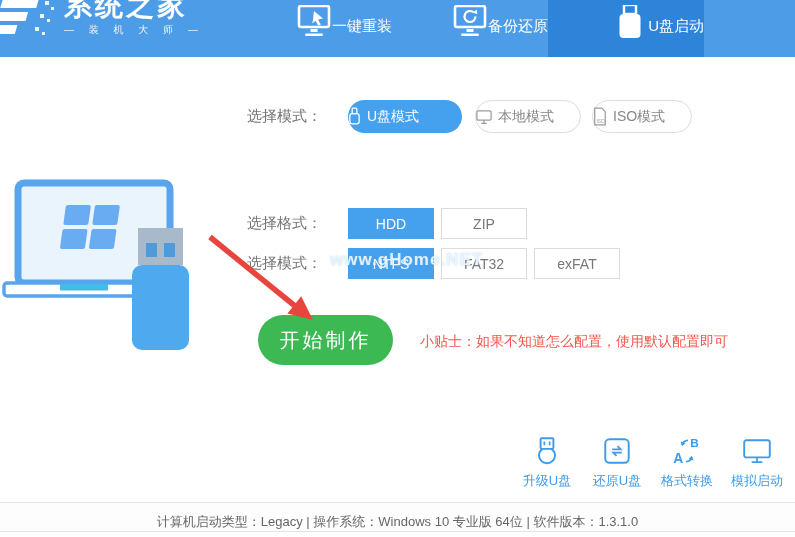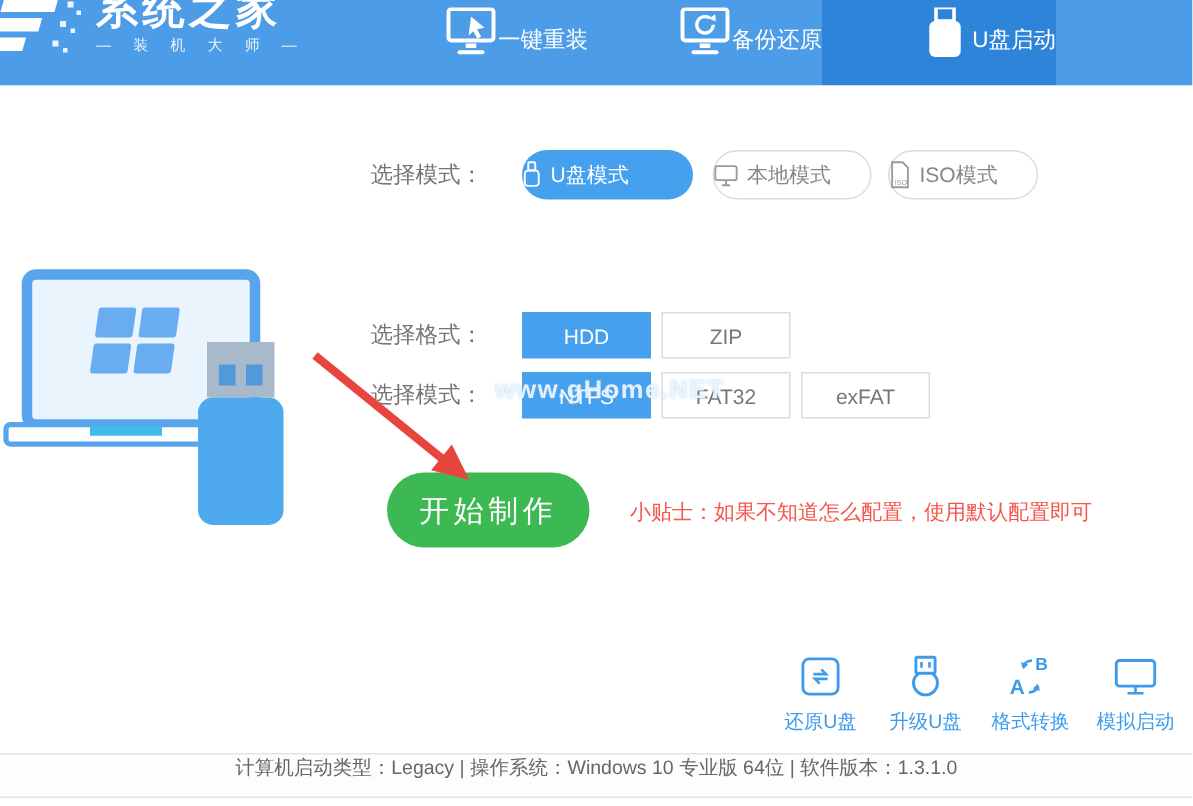--- a/index.html
+++ b/index.html
@@ -46,21 +46,21 @@
   .tip{position:absolute;left:420px;top:276px;font-size:14px;color:var(--tip-red);z-index:2;white-space:nowrap}
   .watermark{position:absolute;left:330px;top:193px;z-index:5;font-size:17px;font-weight:bold;
              letter-spacing:1px;color:rgba(236,245,253,0.93);
              text-shadow:0 0 2px rgba(130,180,230,0.55);pointer-events:none}
   .tools{position:absolute;right:8px;top:378px;display:flex;gap:10px;z-index:2}
   .tool{width:60px;display:flex;flex-direction:column;align-items:center;cursor:pointer}
   .tool.wide{width:78px}
   .tool svg{width:32px;height:32px}
   .tool .tl{margin-top:5px;font-size:13px;color:var(--icon-blue);white-space:nowrap}
   .status{position:absolute;left:0;right:0;top:445px;height:30px;border-top:1px solid #E4E4E4;
-          border-bottom:1px solid #E4E4E4;display:flex;align-items:flex-start;justify-content:center;
+          border-bottom:1px solid #E4E4E4;display:flex;align-items:flex-end;justify-content:center;
           font-size:13px;color:#666;background:#FDFDFD}
 </style>
 </head>
 <body>
 
 <div class="app">
 
   <div class="hdr">
     <div class="logo">
       <svg width="66" height="48" viewBox="0 0 66 48">
@@ -188,32 +188,32 @@
     </div>
 
     <div class="watermark">www.gHome.NET</div>
 
     <div class="start">开始制作</div>
     <div class="tip">小贴士：如果不知道怎么配置，使用默认配置即可</div>
 
     <div class="tools">
       <div class="tool">
         <svg viewBox="0 0 30 30" fill="none" stroke="#3E9BE9" stroke-width="1.8">
-          <rect x="4" y="4" width="22" height="22" rx="4"></rect>
-          <path d="M10.5 13.5 h8 l-3 -3 M19.5 16.5 h-8 l3 3" stroke-width="1.6"></path>
-        </svg>
-        <span class="tl">还原U盘</span>
-      </div>
-      <div class="tool">
-        <svg viewBox="0 0 30 30" fill="none" stroke="#3E9BE9" stroke-width="1.8">
           <rect x="9" y="3" width="12" height="10" rx="1"></rect>
           <path d="M12.5 6 v3.5 M17.5 6 v3.5" stroke-width="1.6"></path>
           <path d="M11 13 c-2.2 1.4 -3.5 3.6 -3.5 6 a7.5 7.5 0 0 0 15 0 c0 -2.4 -1.3 -4.6 -3.5 -6"></path>
         </svg>
         <span class="tl">升级U盘</span>
+      </div>
+      <div class="tool">
+        <svg viewBox="0 0 30 30" fill="none" stroke="#3E9BE9" stroke-width="1.8">
+          <rect x="4" y="4" width="22" height="22" rx="4"></rect>
+          <path d="M10.5 13.5 h8 l-3 -3 M19.5 16.5 h-8 l3 3" stroke-width="1.6"></path>
+        </svg>
+        <span class="tl">还原U盘</span>
       </div>
       <div class="tool">
         <svg viewBox="0 0 30 30">
           <text x="2" y="26" font-size="13" font-weight="bold" fill="#3E9BE9" font-family="Liberation Sans, sans-serif">A</text>
           <text x="18" y="11" font-size="11" font-weight="bold" fill="#3E9BE9" font-family="Liberation Sans, sans-serif">B</text>
           <path d="M10 9 a7 7 0 0 1 6 -4 M20 21 a7 7 0 0 1 -6 4" fill="none" stroke="#3E9BE9" stroke-width="1.6"></path>
           <polygon points="9,6 10.5,10.5 13.5,7.5" fill="#3E9BE9"></polygon>
           <polygon points="21,24 19.5,19.5 16.5,22.5" fill="#3E9BE9"></polygon>
         </svg>
         <span class="tl">格式转换</span>

